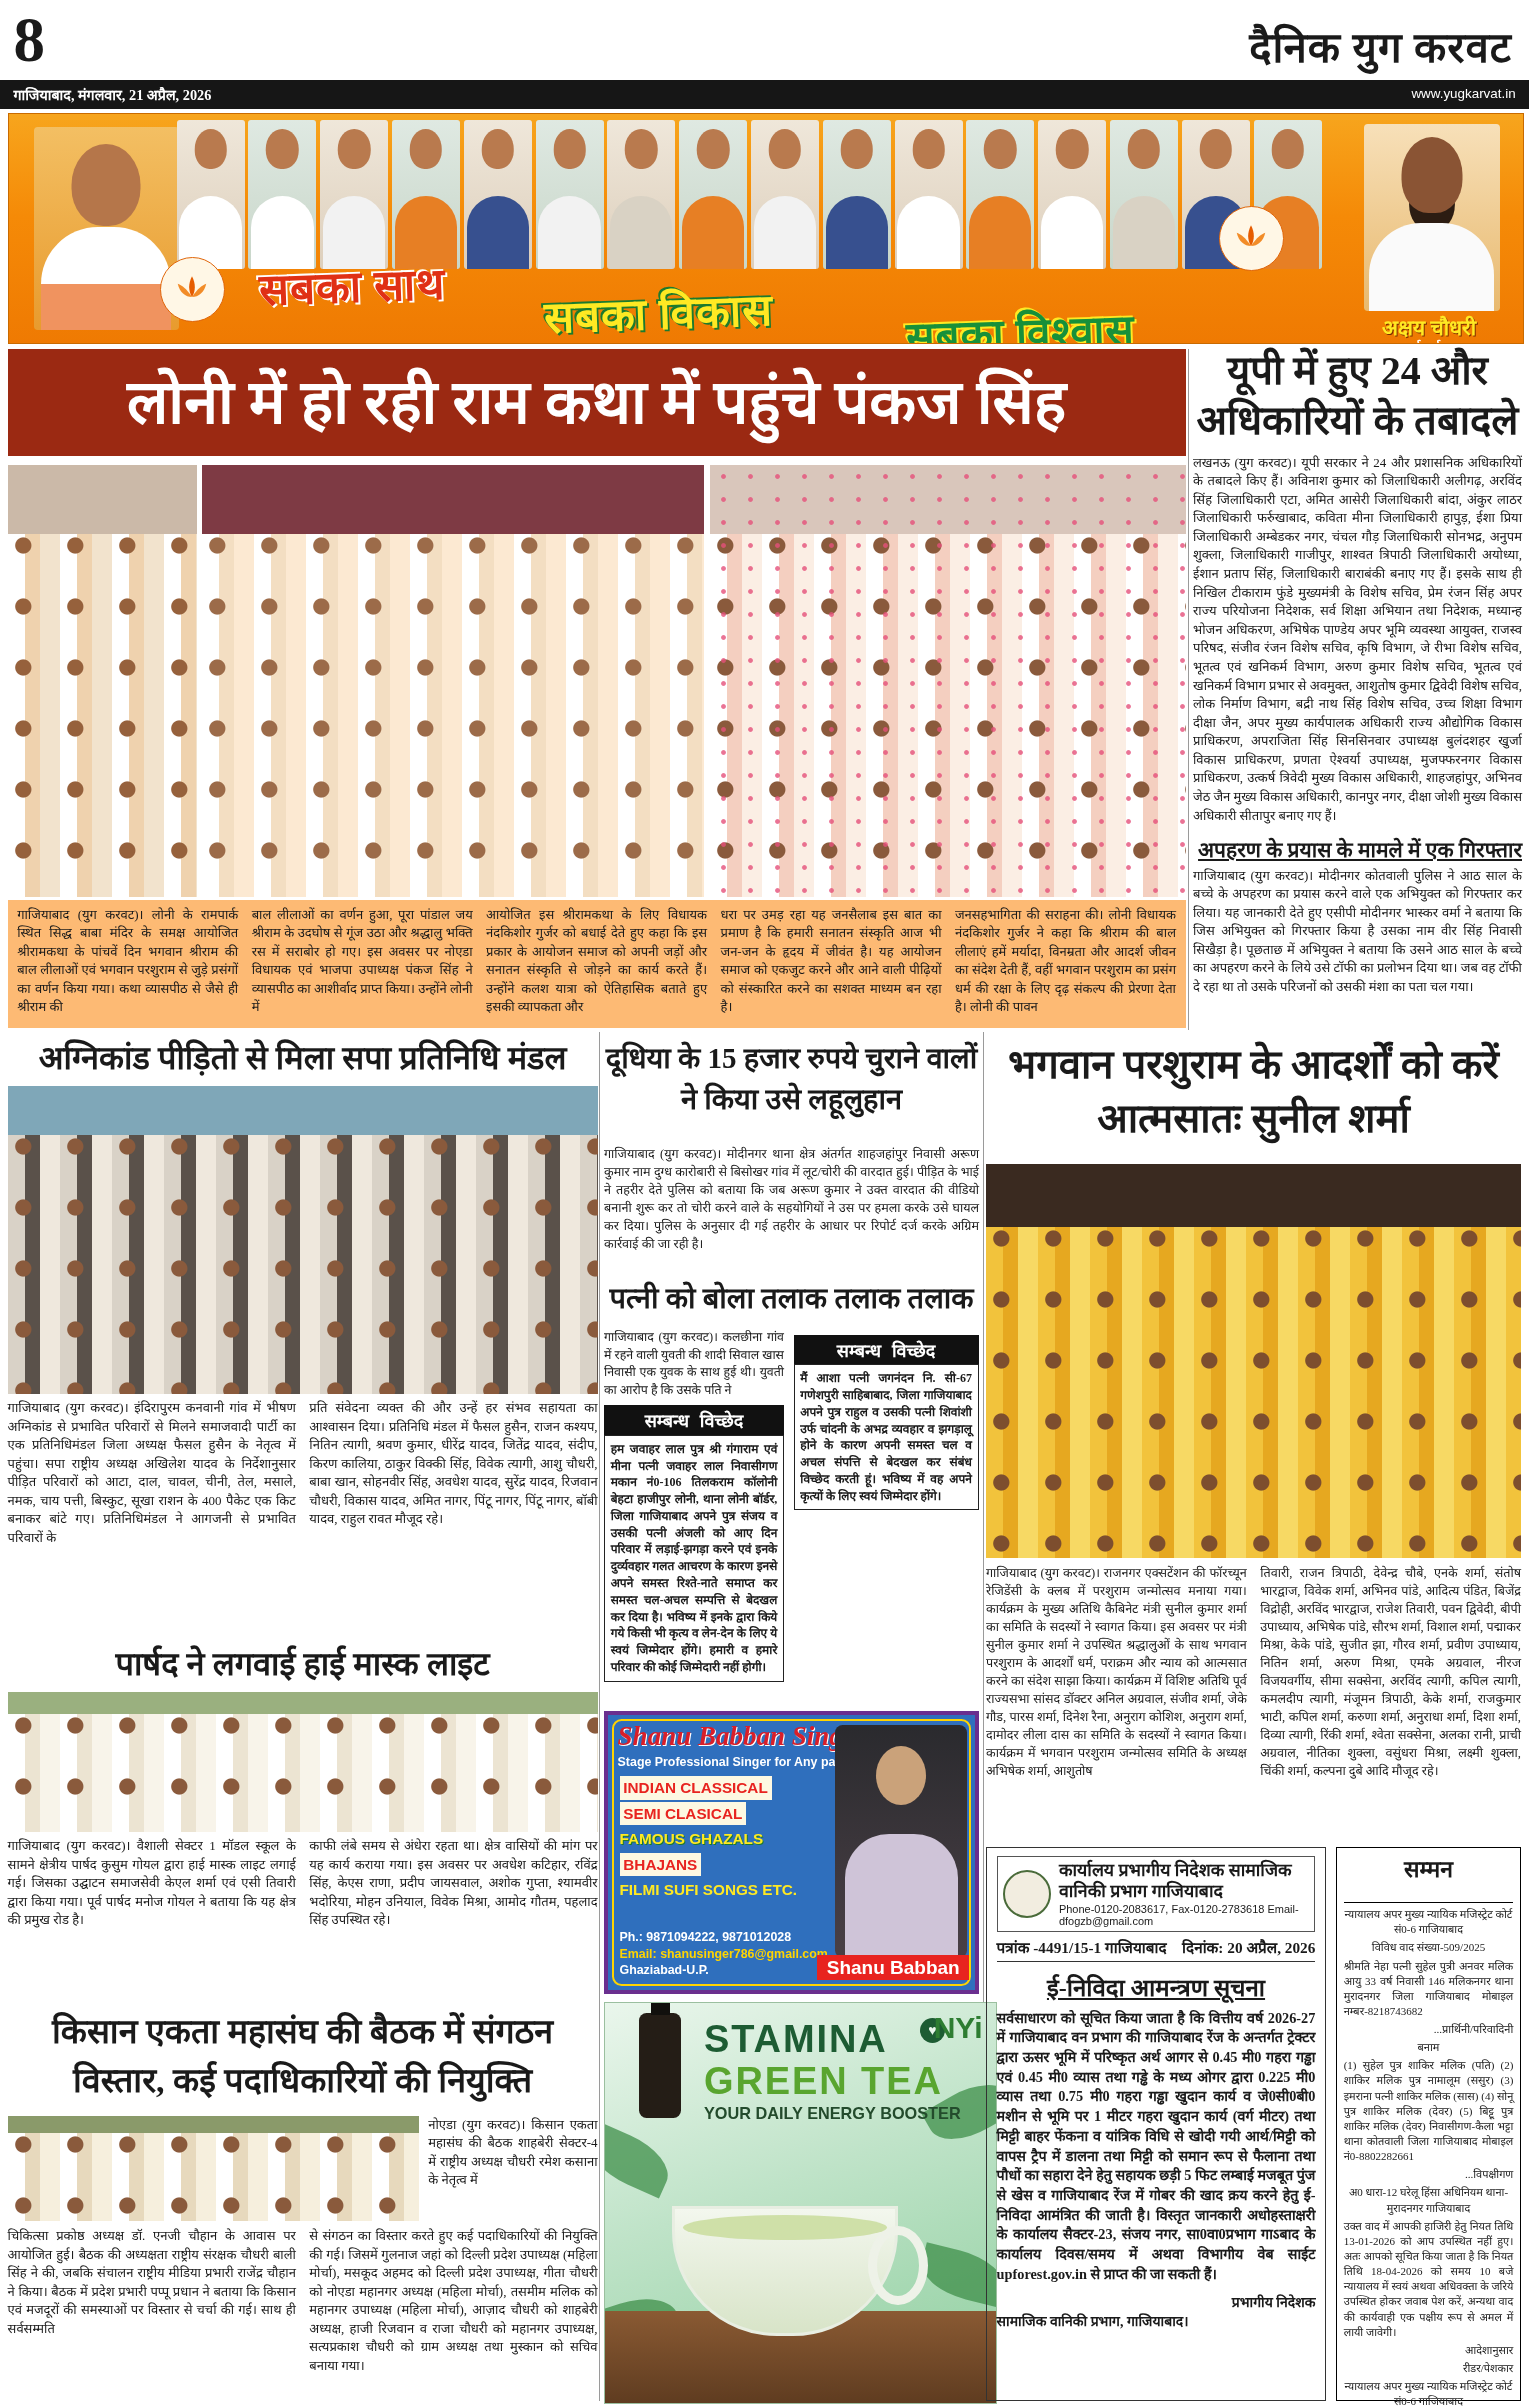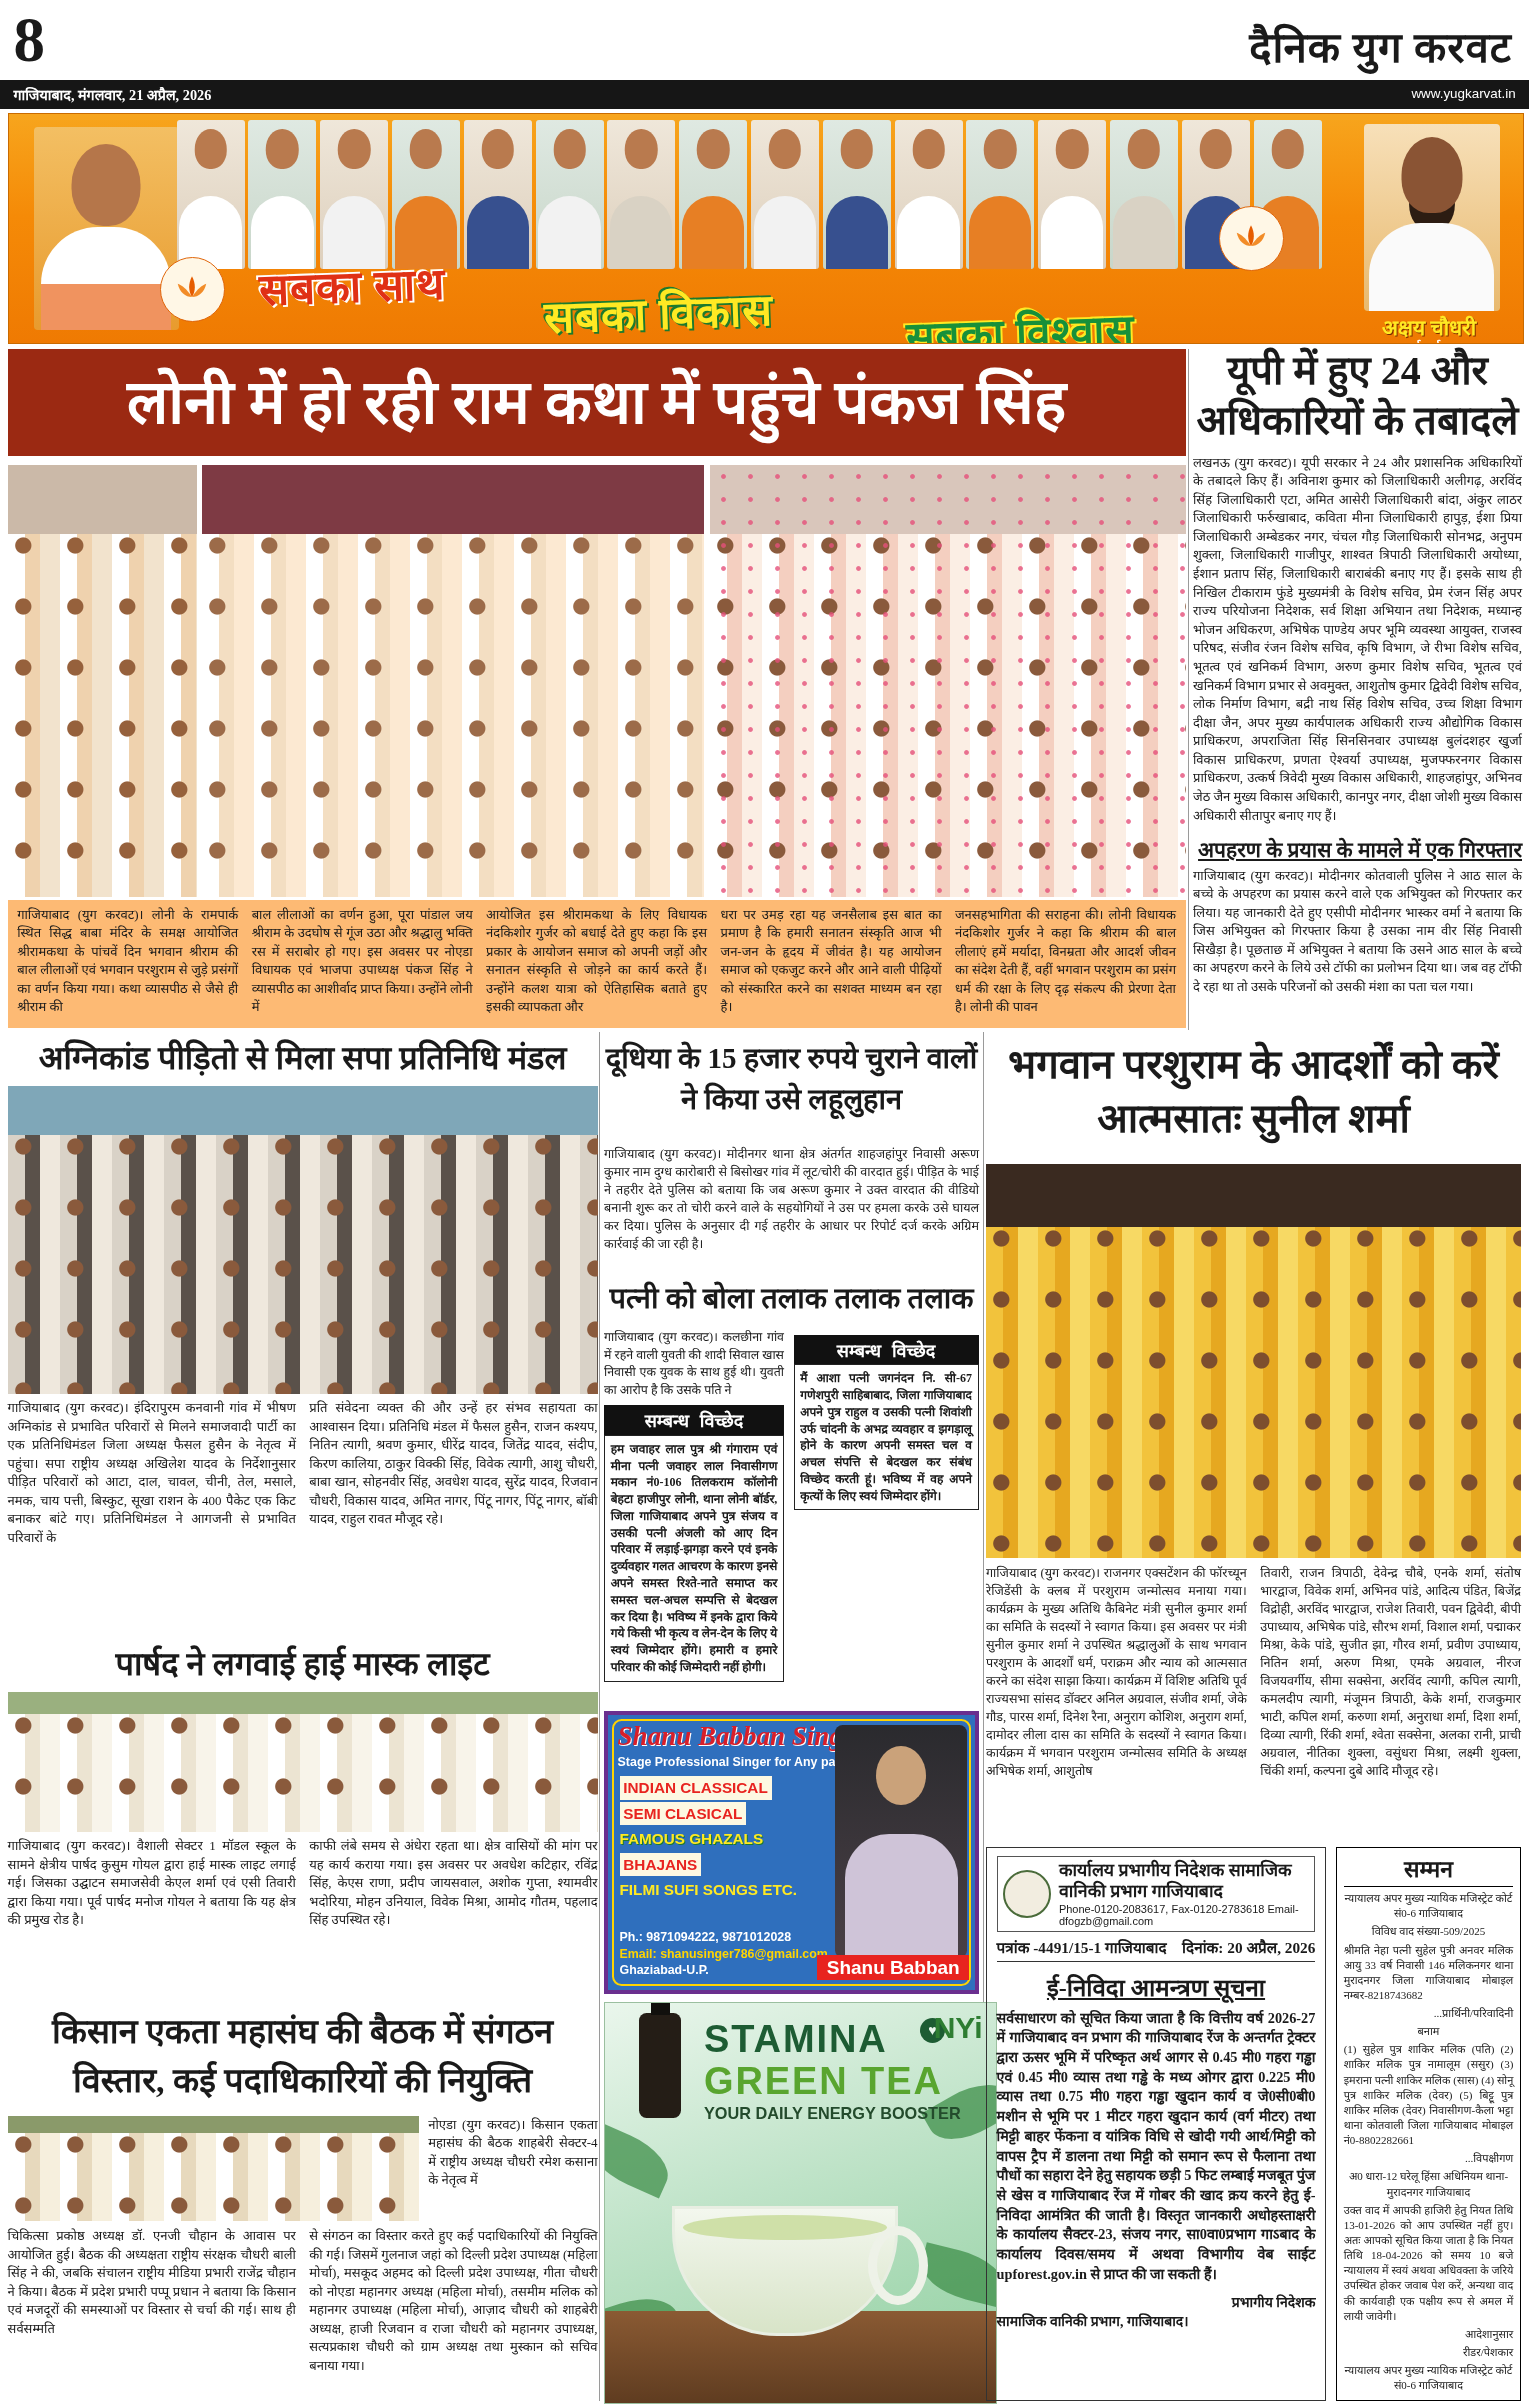--- a/index.html
+++ b/index.html
@@ -141,21 +141,21 @@
   .tender-office{font-size:17.7px;font-weight:bold;line-height:1.15;}
   .tender-contact{font-size:11px;font-family:"Liberation Sans",sans-serif;margin-top:1.9px;}
   .tender-ref{display:flex;justify-content:space-between;font-size:15.3px;font-weight:bold;border-bottom:1px solid #333;
        padding:5.7px 0 3.8px 0;}
   .tender-title{text-align:center;font-size:24px;font-weight:bold;text-decoration:underline;margin:7.6px 0 5.7px 0;}
   .tender-body{font-size:14.3px;line-height:1.38;text-align:justify;font-weight:600;}
   .tender-sign{margin-top:7.6px;font-weight:bold;font-size:14px;}
   .tender-sign .r{text-align:right;}
   .summon{position:absolute;left:1336px;top:1847px;width:185px;height:554px;border:1.9px solid #000;
        box-sizing:border-box;padding:5.7px 6.7px;font-size:11px;line-height:1.38;}
-  .summon-title{text-align:center;font-size:23px;font-weight:bold;border-bottom:1.9px solid #000;padding-bottom:1px;margin-bottom:3.8px;}
+  .summon-title{text-align:center;font-size:23px;font-weight:bold;border-bottom:1.9px solid #000;padding-bottom:17px;margin-bottom:3.8px;}
   .summon p{margin:2.9px 0;}
   .summon .c{text-align:center;}
   .summon .r{text-align:right;}
   .summon .j{text-align:justify;}
   
   .kisan-row{position:absolute;left:7.6px;top:2116px;width:590px;height:105px;display:flex;gap:9.6px;}
   .kisan-photo{width:411px;height:105px;}
   .kisan-intro{flex:1;font-size:13px;line-height:1.42;text-align:justify;}
   .kisan-text{position:absolute;left:7.6px;top:2227px;width:590px;height:174px;}
 </style>

